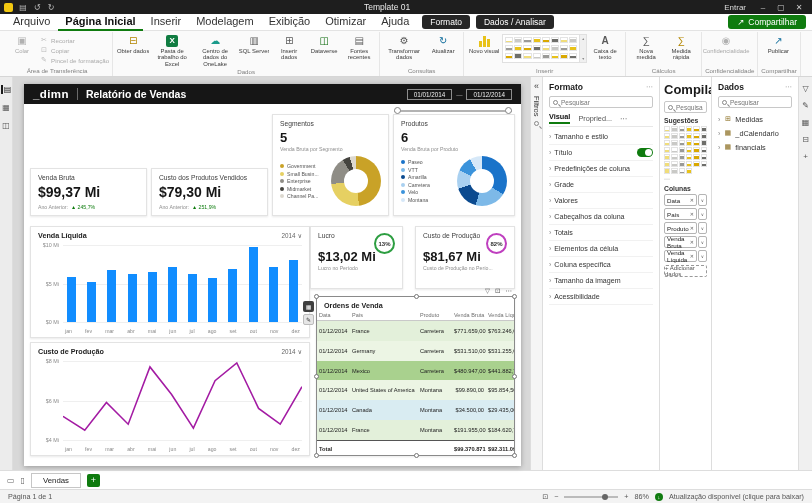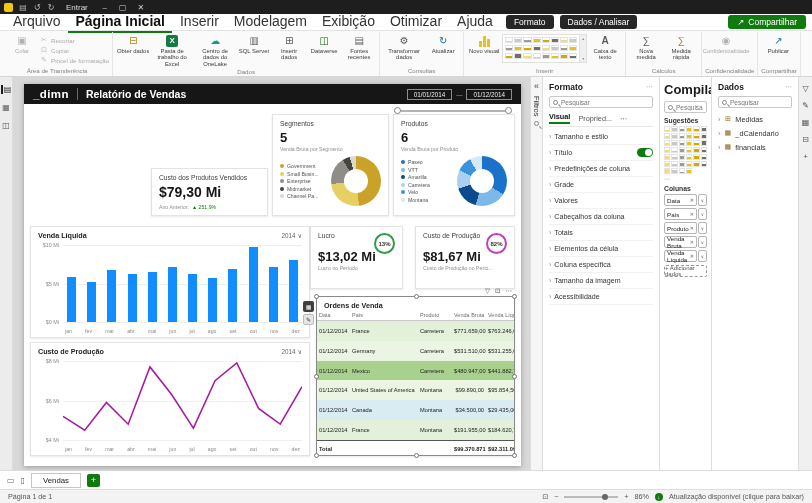--- a/index.html
+++ b/index.html
@@ -9,21 +9,21 @@
   
   .titlebar{height:14px;background:#1e1e1e;color:#ddd;display:flex;align-items:center;padding:0 4px;font-size:8px;}
   .tb-ico{width:14px;text-align:center;font-size:8px;color:#bbb;}
   .tb-logo{width:9px;height:9px;border-radius:2px;background:#f2c811;margin-right:3px;}
   .tb-title{flex:1;text-align:center;font-size:8.5px;color:#e8e8e8;}
   .tb-signin{padding:0 8px;color:#ddd;}
   .winbtn{width:18px;text-align:center;font-size:8px;color:#ccc;}
 
   
   .menubar{height:17px;background:#fff;border-bottom:1px solid #e3e3e3;display:flex;align-items:center;padding:0 6px;gap:1px;}
-  .mtab{padding:2px 7px;font-size:14px;color:#333;border-bottom:2px solid transparent;}
+  .mtab{padding:2px 7px;font-size:11px;color:#333;border-bottom:2px solid transparent;}
   .mtab.active{font-weight:bold;border-bottom:2px solid #0f7b0f;color:#111;}
   .mpill{background:#262626;color:#fff;border-radius:3px;padding:2px 8px;margin-left:5px;font-size:8.5px;}
   .share-btn{margin-left:auto;background:#0f7b0f;color:#fff;border-radius:3px;padding:2px 9px;display:flex;align-items:center;gap:4px;font-size:8.5px;}
 
   
   .ribbon{height:46px;background:#fafafa;border-bottom:1px solid #d6d6d6;display:flex;align-items:stretch;padding:1px 2px 0;overflow:hidden;}
   .rgroup{display:flex;flex-direction:column;border-right:1px solid #e6e6e6;padding:0 3px;}
   .rbtns{flex:1;display:flex;align-items:flex-start;gap:1px;}
   .rgname{font-size:6.2px;color:#818181;text-align:center;padding:1px 0 2px;white-space:nowrap;}
   .bigbtn{width:34px;display:flex;flex-direction:column;align-items:center;gap:1px;padding-top:2px;cursor:default;}
@@ -151,20 +151,21 @@
 </head>
 <body>
 
 <div class="app">
 
   <div class="titlebar">
     <span class="tb-logo"></span>
     <span class="tb-ico">▤</span>
     <span class="tb-ico">↺</span>
     <span class="tb-ico">↻</span>
+    <span class="tb-title">Template 01</span>
     <span class="tb-signin">Entrar</span>
     <span class="winbtn">–</span>
     <span class="winbtn">▢</span>
     <span class="winbtn close">✕</span>
   </div>
 
   <div class="menubar">
     <span class="mtab">Arquivo</span>
     <span class="mtab active">Página Inicial</span>
     <span class="mtab">Inserir</span>
@@ -373,20 +374,28 @@
             <span style="color:#999">—</span>
             <span class="datebox">01/12/2014</span>
           </span>
         </div>
         <div class="slicer-slider">
           <span class="strack"></span>
           <span class="sknob" style="left:0"></span>
           <span class="sknob" style="right:0"></span>
         </div>
 
+        <div class="card" style="left:6px;top:84px;width:117px;height:48px">
+          <div class="ctitle">Venda Bruta</div>
+          <div class="cvalue">$99,37 Mi</div>
+          <div class="csub">
+              <span>Ano Anterior:</span>
+              <span class="cdelta">▲ 245,7%</span>
+            </div>
+        </div>
         <div class="card" style="left:127px;top:84px;width:117px;height:48px">
           <div class="ctitle">Custo dos Produtos Vendidos</div>
           <div class="cvalue">$79,30 Mi</div>
           <div class="csub">
               <span>Ano Anterior:</span>
               <span class="cdelta">▲ 251,9%</span>
             </div>
         </div>
 
         <div class="card" style="left:248px;top:30px;width:117px;height:102px">

